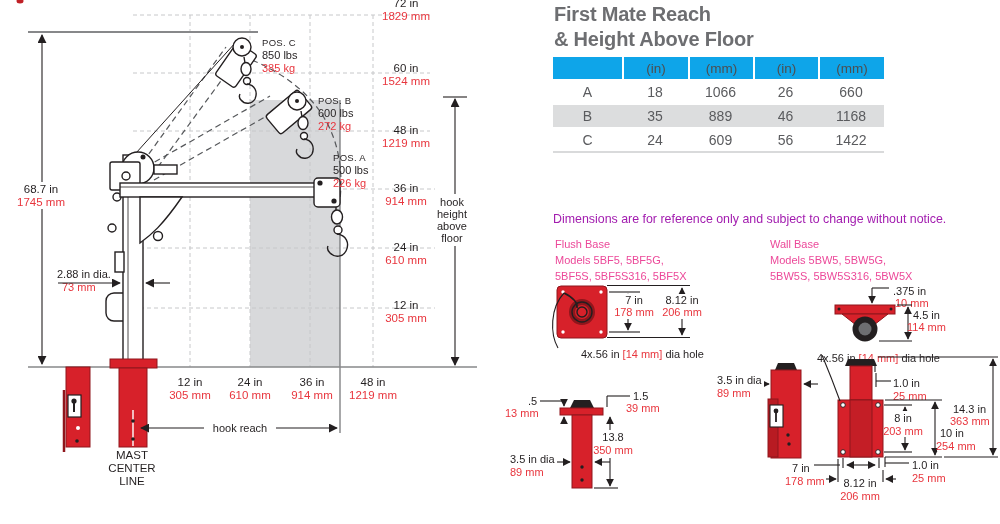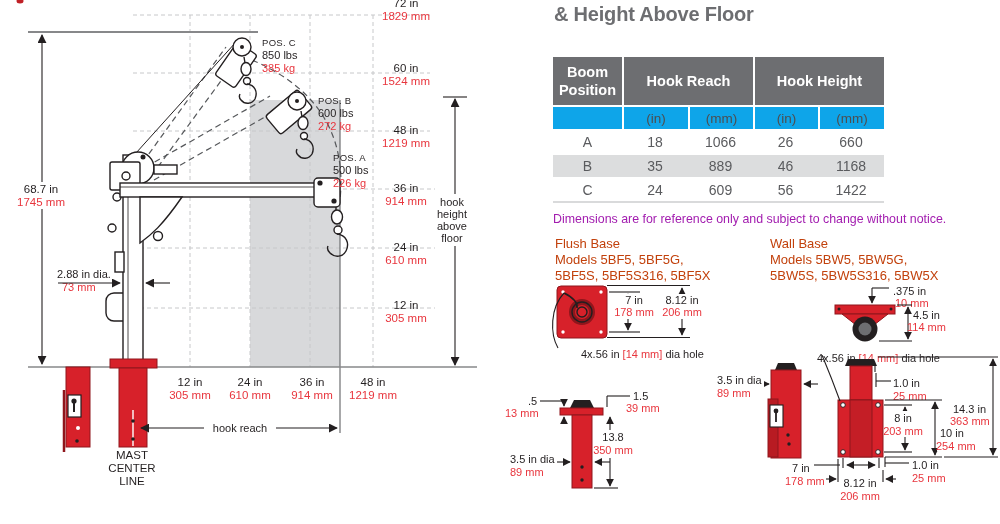--- a/index.html
+++ b/index.html
@@ -24,21 +24,21 @@
   #title{left:554px;top:2px;font-size:20px;line-height:25px;font-weight:600;color:#6d6e71;letter-spacing:-.2px;}
   #reach-table{border-collapse:separate;border-spacing:0 2px;table-layout:fixed;position:absolute;left:553px;top:55px;width:331px;}
   #reach-table th,#reach-table td{padding:0;text-align:center;vertical-align:middle;}
   .th-main{background:#6d6e71;color:#fff;font-size:14.5px;font-weight:600;height:48px;line-height:18px;}
   .sep{border-left:2px solid #fff;}
   .th-sub{background:#0ea5e9;color:#4d4e50;font-size:13.5px;font-weight:400;height:22px;}
   .rowB td{background:#dcddde;}
   #reach-table tbody td{font-size:14px;color:#5a5b5e;height:22px;}
   .rowC td{border-bottom:2px solid #d9dadb;}
   #footnote{left:553px;top:212px;font-size:12.4px;color:#a21caf;white-space:nowrap;}
-  .models{font-size:13px;line-height:16px;color:#c2410c;}
+  .models{font-size:11px;line-height:16px;color:#ec4899;}
 </style>
 </head>
 <body>
 
 <div id="stage">
 
 <svg class="abs" style="left:0;top:0" width="500" height="524" viewBox="0 0 500 524">
   <defs>
     <marker id="ahL" viewBox="0 0 10 10" refX="9" refY="5" markerWidth="9" markerHeight="9" orient="auto-start-reverse" markerUnits="userSpaceOnUse">
       <path d="M0,0 L10,5 L0,10 Z" fill="#231f20"></path>
@@ -217,37 +217,33 @@
   </g>
 
   <g>
     <text class="tsc" x="132" y="459" text-anchor="middle">MAST</text>
     <text class="tsc" x="132" y="472" text-anchor="middle">CENTER</text>
     <text class="tsc" x="132" y="485" text-anchor="middle">LINE</text>
   </g>
 </svg>
 
 <div id="title" class="abs">
+  <div>First Mate Reach</div>
   <div>&amp; Height Above Floor</div>
 </div>
 
 <table id="reach-table">
   <colgroup>
         <col style="width:69px">
         <col style="width:66px">
         <col style="width:65px">
         <col style="width:65px">
         <col style="width:66px">
       </colgroup>
   <thead>
-    <tr>
-      <th class="th-main">Boom Position</th>
-      <th class="th-main sep" colspan="2">Hook Reach</th>
-      <th class="th-main sep" colspan="2">Hook Height</th>
-    </tr>
     <tr>
       <td class="th-sub"></td>
       <td class="th-sub sep">(in)</td>
       <td class="th-sub sep">(mm)</td>
       <td class="th-sub sep">(in)</td>
       <td class="th-sub sep">(mm)</td>
     </tr>
   </thead>
   <tbody>
     <tr class="rowA">

